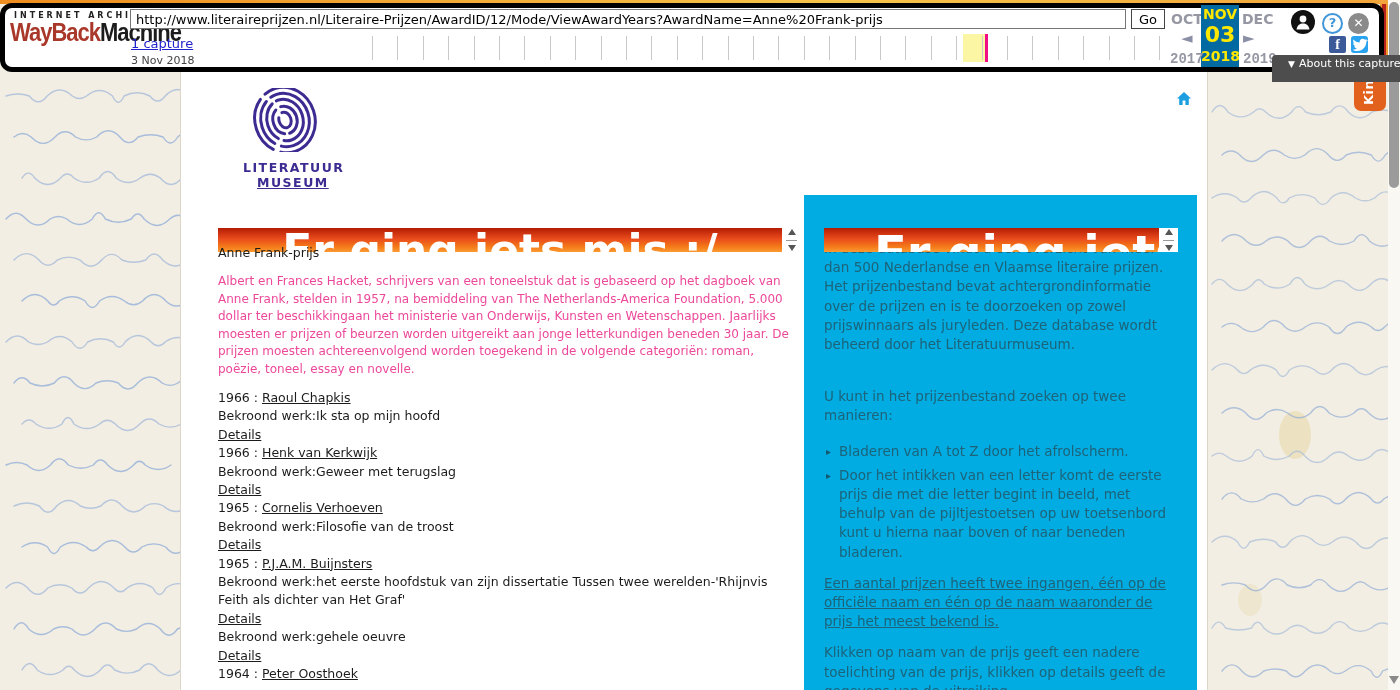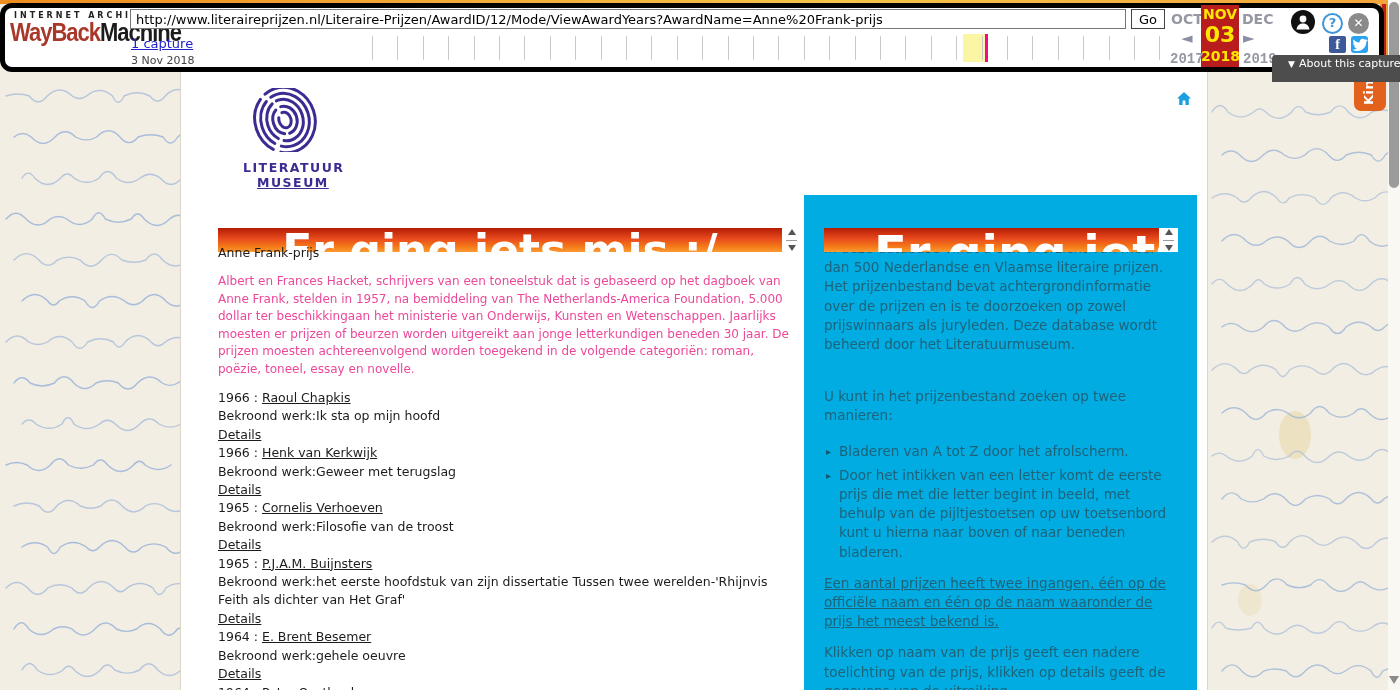--- a/index.html
+++ b/index.html
@@ -30,21 +30,21 @@
   .wb-go { left:1131px; top:6px; width:34px; height:20px; border:1px solid #444; background:#fff;
            font-size:13px; cursor:pointer; font-family:"DejaVu Sans",sans-serif; }
   .wb-capture { left:131px; top:33px; font-size:13px; color:#2222cc; text-decoration:underline; cursor:pointer; }
   .wb-capdate { left:131px; top:51px; font-size:11px; color:#444; }
   .wb-timeline { left:368px; top:31px; width:800px; height:28px; }
   .wb-tick { position:absolute; top:2px; width:1px; height:24px; background:#c9c9c9; }
   .wb-highlight { position:absolute; left:595px; top:0; width:22px; height:28px; background:#fbf6a4; }
   .wb-capline { position:absolute; left:617px; top:0; width:3px; height:28px; background:#f10e84; }
   .wb-month { font-size:14px; color:#9597a3; font-weight:bold; }
   .wb-year { font-size:14px; color:#9597a3; font-weight:bold;font-family:Liberation Mono, monospace; }
-  .wb-blackbox { left:1201px; top:2px; width:38px; height:62px; background:#b91c1c; color:#ffe800;
+  .wb-blackbox { left:1201px; top:2px; width:38px; height:62px; background:#0369a1; color:#ffe800;
                  text-align:center; font-weight:bold; }
   .wb-blackbox .m { font-size:14px; line-height:18px; }
   .wb-blackbox .d { font-size:22px; line-height:24px; }
   .wb-blackbox .y { font-size:14px; line-height:18px; }
   .wb-arrow { font-size:15px; color:#8b8fa5; cursor:pointer; }
   .circle-icon { border-radius:50%; text-align:center; cursor:pointer; }
   .person-icon { left:1291px; top:7px; width:24px; height:24px; background:#111; }
   .help-icon { left:1322px; top:10px; width:21px; height:21px; border:2.5px solid #4196d8; color:#4196d8;
                font-weight:bold; font-size:13px; line-height:16px; background:#fff; }
   .close-icon { left:1348px; top:10px; width:21px; height:21px; background:#8a8a8a; color:#fff;
@@ -288,21 +288,20 @@
       <div><a>Details</a></div>
       <div>1966 : <a>Henk van Kerkwijk</a></div>
       <div>Bekroond werk:Geweer met terugslag</div>
       <div><a>Details</a></div>
       <div>1965 : <a>Cornelis Verhoeven</a></div>
       <div>Bekroond werk:Filosofie van de troost</div>
       <div><a>Details</a></div>
       <div>1965 : <a>P.J.A.M. Buijnsters</a></div>
       <div>Bekroond werk:het eerste hoofdstuk van zijn dissertatie Tussen twee werelden-'Rhijnvis Feith als dichter van Het Graf'</div>
       <div><a>Details</a></div>
-      <div>1964 : <a>E. Brent Besemer</a></div>
       <div>Bekroond werk:gehele oeuvre</div>
       <div><a>Details</a></div>
       <div>1964 : <a>Peter Oosthoek</a></div>
     </div>
 </div>
 
 <div class="blue-box">
   <div class="err-widget blue-banner">
     <div class="err-grad">
       <div class="err-text">Er ging iets mis :/</div>

